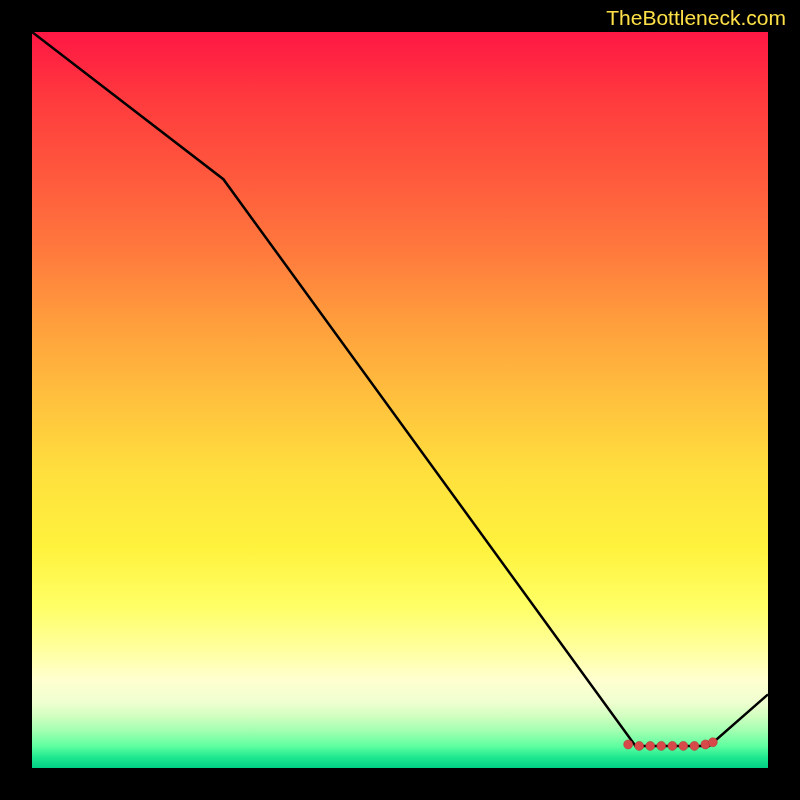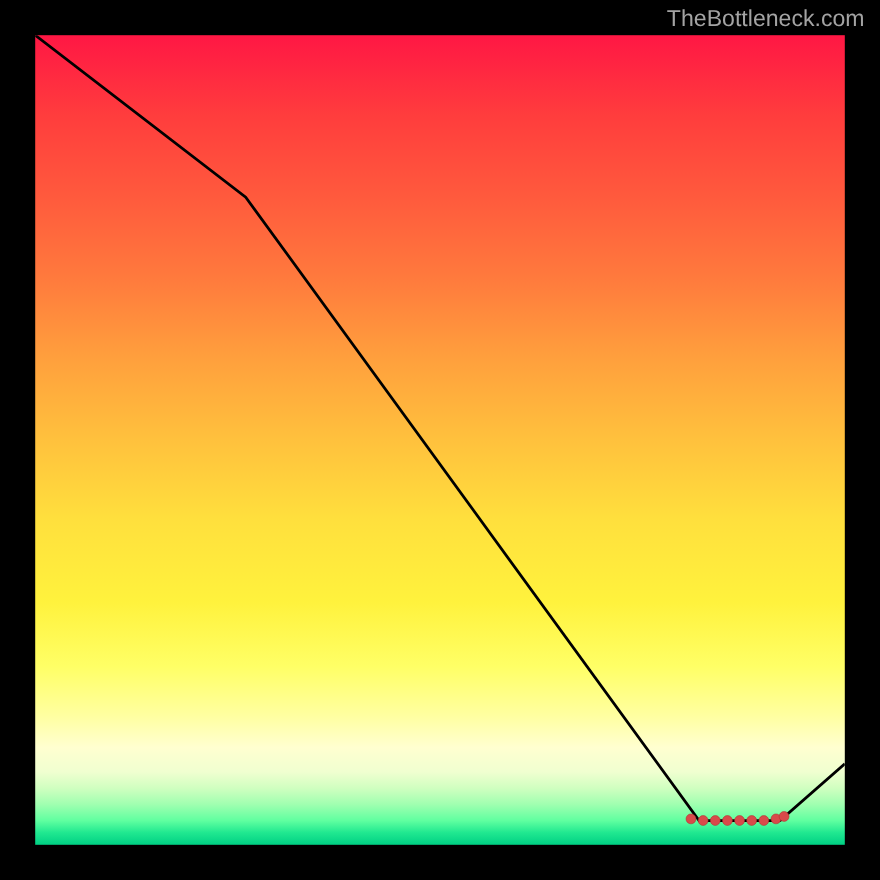--- a/index.html
+++ b/index.html
@@ -7,21 +7,21 @@
     width: 800px;
     height: 800px;
     background: #000;
     position: relative;
     font-family: Arial, sans-serif;
   }
   .watermark {
     position: absolute;
     top: 6px;
     right: 14px;
-    color: #a3a3a3;
+    color: #fde047;
     font-size: 21px;
     font-weight: 500;
     z-index: 10;
   }
   .plot-area {
     position: absolute;
     top: 32px;
     left: 32px;
     width: 736px;
     height: 736px;

